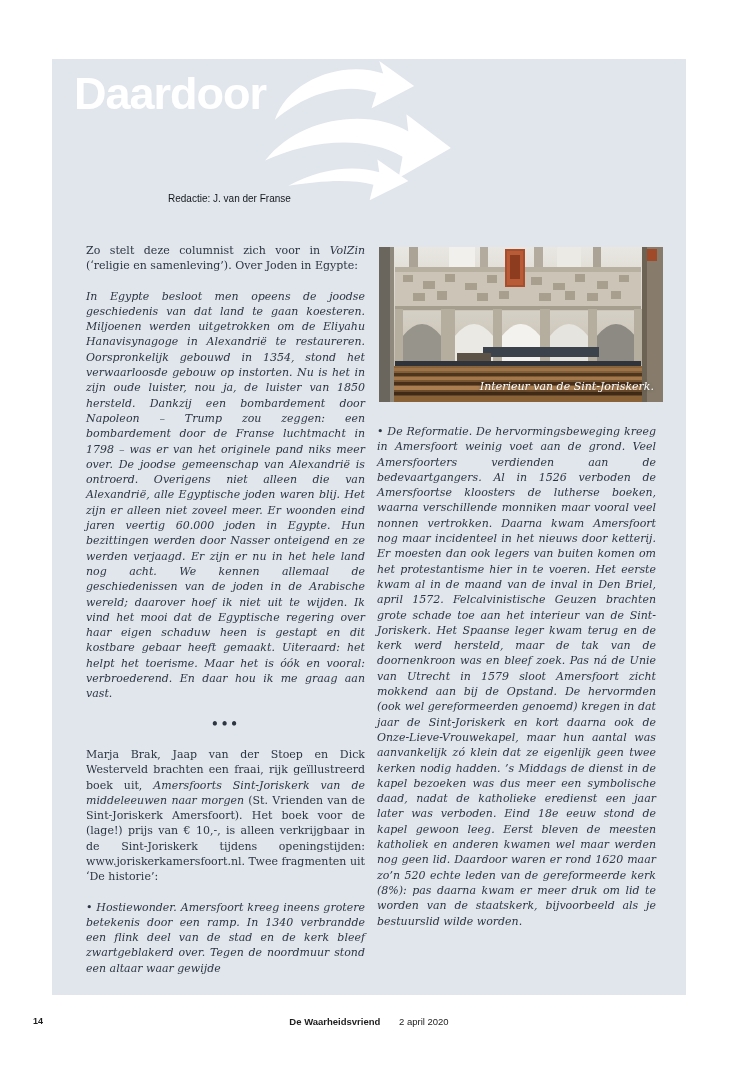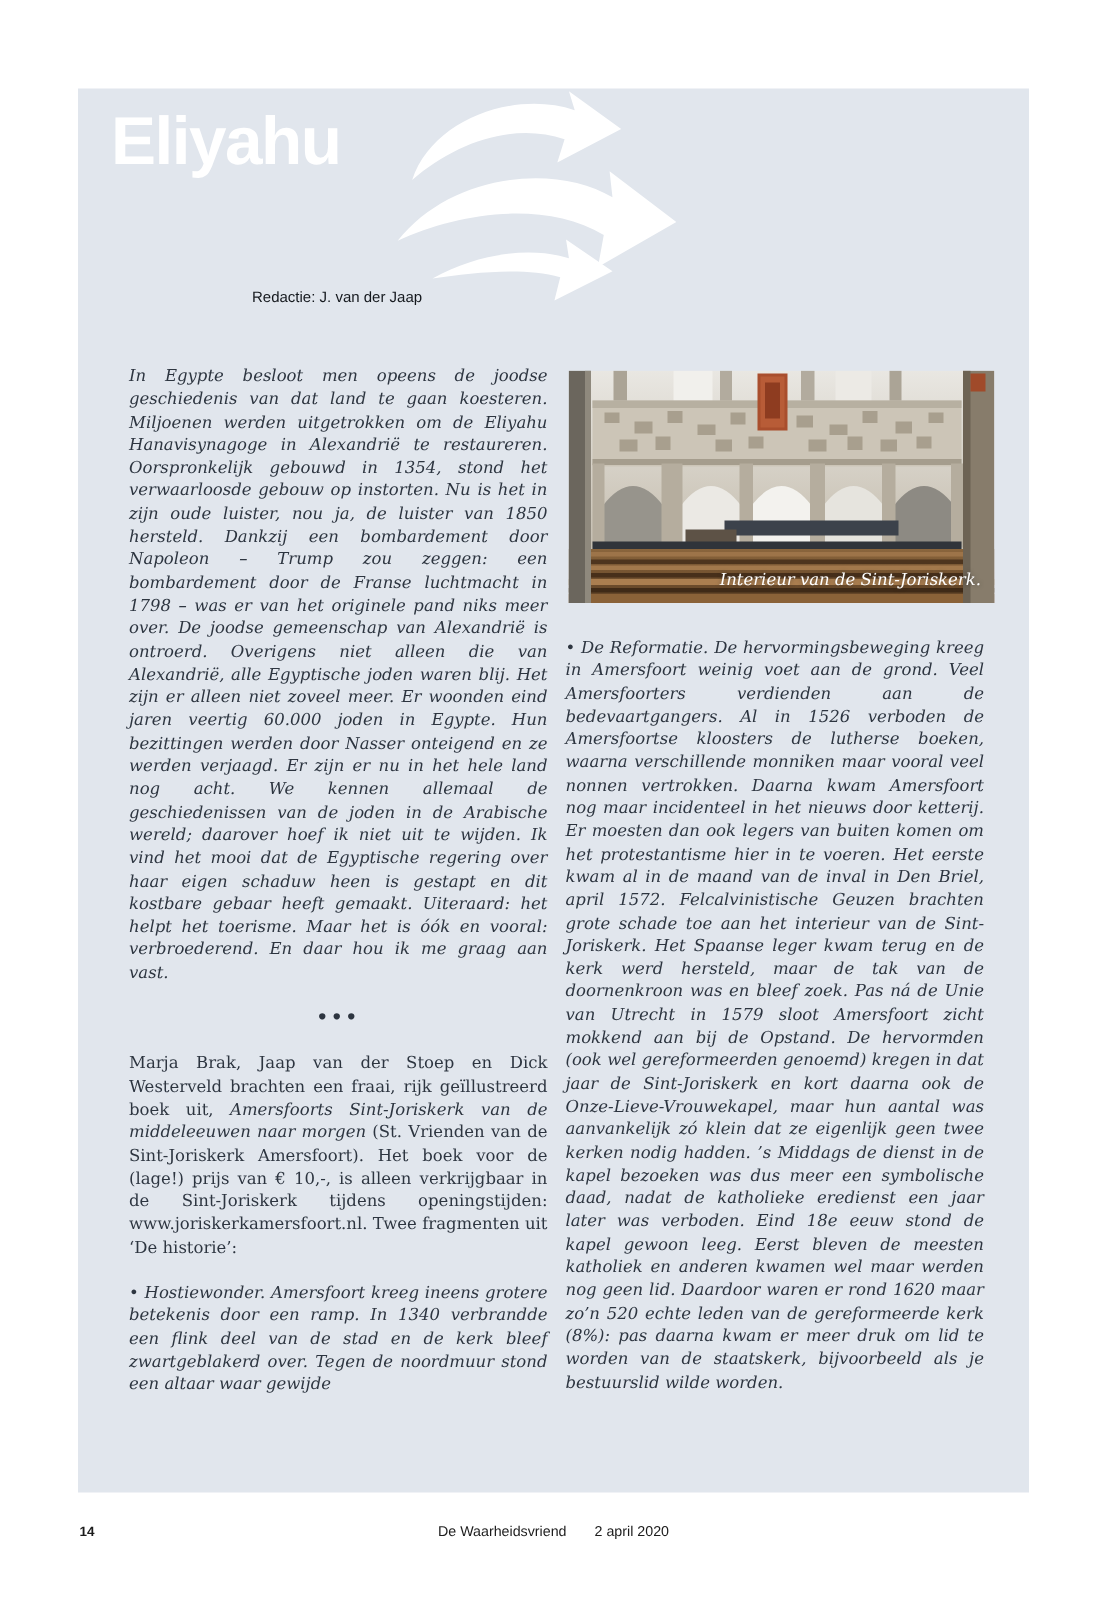--- a/index.html
+++ b/index.html
@@ -44,53 +44,54 @@
   }
   .photo svg{display:block;width:284px;height:155px;}
   .photo-caption{
     position:absolute;right:9px;bottom:9px;
     font-size:11px;font-style:italic;color:#ffffff;
     text-shadow:0 0 3px rgba(40,40,40,.55);
   }
   .footer-page{
     position:absolute;left:33px;top:1016px;
     font-family:"Liberation Sans","DejaVu Sans",sans-serif;
-    font-size:9px;font-weight:bold;color:#1c1c1c;margin-left:20px;
+    font-size:9px;font-weight:bold;color:#1c1c1c;
   }
   .footer-center{
     position:absolute;left:0;top:1016px;width:738px;text-align:center;
     font-family:"Liberation Sans","DejaVu Sans",sans-serif;
     font-size:9.5px;color:#1c1c1c;
   }
-  .footer-center .mag{font-weight:normal;}
+  .footer-center .mag{font-weight:bold;}
   .footer-center .date{font-weight:normal;margin-left:16px;}
 </style>
 </head>
 <body>
 
 <div class="panel"></div>
 
 <div class="masthead-title">
-  <div>Eliyahu</div>
+  <div>Daardoor</div>
 </div>
 
 <svg class="logo" viewBox="0 0 200 155" aria-hidden="true">
   <g fill="#ffffff">
 
     <path d="M14,64 C28,22 85,2 126,16 L122,3 L158,29 L114,52 L119,36 C84,24 44,38 14,64 Z"></path>
 
     <path d="M4,106 C40,60 112,52 152,76 L150,58 L196,93 L142,124 L146,102 C106,78 46,86 4,106 Z"></path>
 
     <path d="M28,132 C60,114 96,110 122,118 L120,105 L152,127 L112,147 L116,131 C90,124 56,128 28,132 Z"></path>
   </g>
 </svg>
 
-<div class="redactie"><b>Redactie:</b><span> J. van der Jaap</span></div>
+<div class="redactie"><b>Redactie:</b><span> J. van der Franse</span></div>
 
 <div class="col col-left">
+  <p class="rm"><span>Zo stelt deze columnist zich voor in </span><span class="it">VolZin</span><span> (‘religie en samenleving’). Over Joden in Egypte:</span></p>
   <p class="it">In Egypte besloot men opeens de joodse geschiedenis van dat land te gaan koesteren. Miljoenen werden uitgetrokken om de Eliyahu Hanavisynagoge in Alexandrië te restaureren. Oorspronkelijk gebouwd in 1354, stond het verwaarloosde gebouw op instorten. Nu is het in zijn oude luister, nou ja, de luister van 1850 hersteld. Dankzij een bombardement door Napoleon – Trump zou zeggen: een bombardement door de Franse luchtmacht in 1798 – was er van het originele pand niks meer over. De joodse gemeenschap van Alexandrië is ontroerd. Overigens niet alleen die van Alexandrië, alle Egyptische joden waren blij. Het zijn er alleen niet zoveel meer. Er woonden eind jaren veertig 60.000 joden in Egypte. Hun bezittingen werden door Nasser onteigend en ze werden verjaagd. Er zijn er nu in het hele land nog acht. We kennen allemaal de geschiedenissen van de joden in de Arabische wereld; daarover hoef ik niet uit te wijden. Ik vind het mooi dat de Egyptische regering over haar eigen schaduw heen is gestapt en dit kostbare gebaar heeft gemaakt. Uiteraard: het helpt het toerisme. Maar het is óók en vooral: verbroederend. En daar hou ik me graag aan vast.</p>
   <div class="separator">•••</div>
   <p class="rm"><span>Marja Brak, Jaap van der Stoep en Dick Westerveld brachten een fraai, rijk geïllustreerd boek uit, </span><span class="it">Amersfoorts Sint-Joriskerk van de middeleeuwen naar morgen</span><span> (St. Vrienden van de Sint-Joriskerk Amersfoort). Het boek voor de (lage!) prijs van € 10,-, is alleen verkrijgbaar in de Sint-Joriskerk tijdens openingstijden: www.joriskerkamersfoort.nl. Twee fragmenten uit ‘De historie’:</span></p>
   <p class="it">• Hostiewonder. Amersfoort kreeg ineens grotere betekenis door een ramp. In 1340 verbrandde een flink deel van de stad en de kerk bleef zwartgeblakerd over. Tegen de noordmuur stond een altaar waar gewijde</p>
 </div>
 
 <div class="photo">
   <svg viewBox="0 0 284 155" preserveAspectRatio="none" aria-hidden="true">
     <defs>
       <linearGradient id="bgGrad" x1="0" y1="0" x2="0" y2="1">

